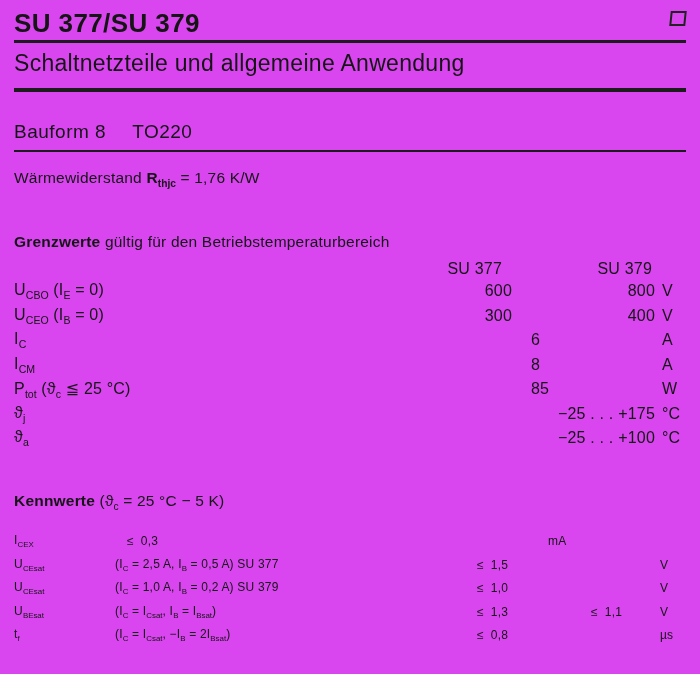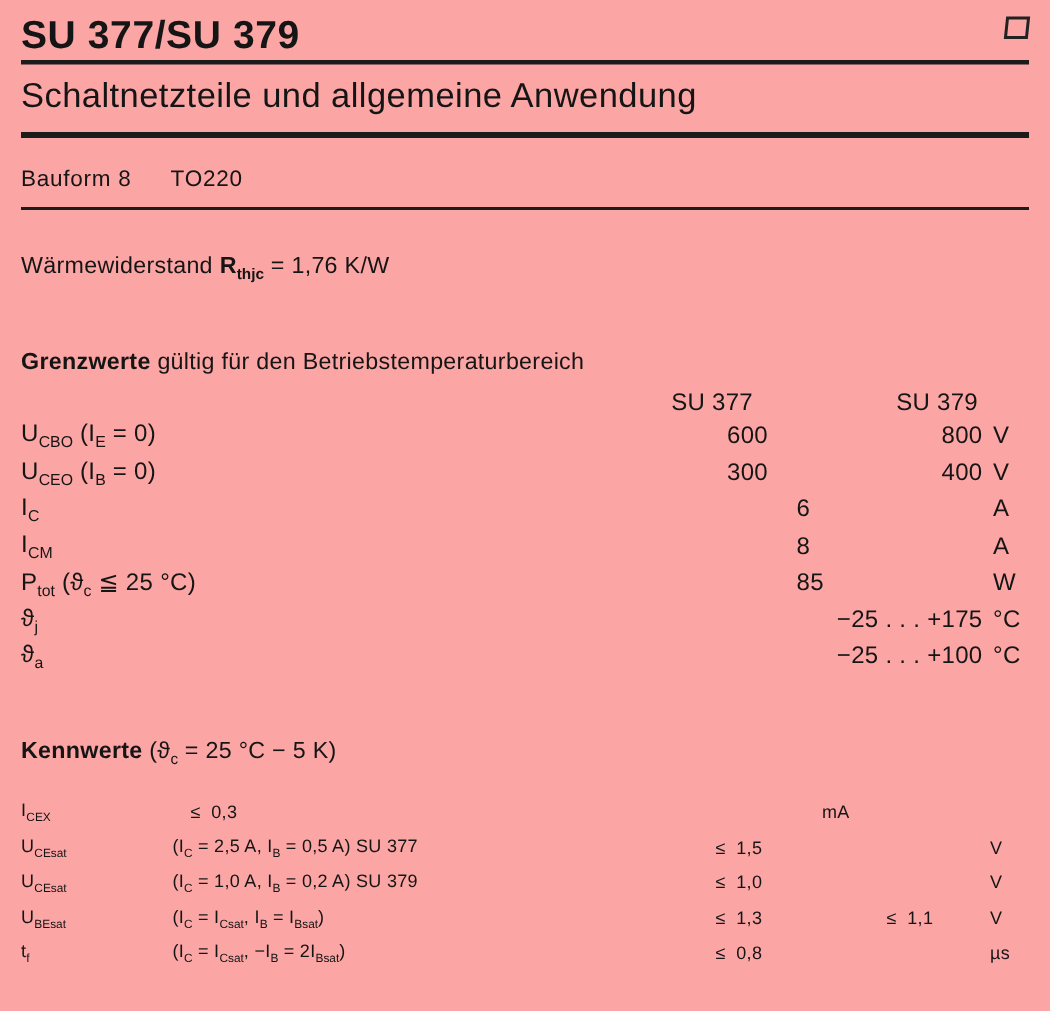--- a/index.html
+++ b/index.html
@@ -1,30 +1,30 @@
 <!DOCTYPE html>
 <html><head>
 <meta charset="utf-8">
 <style>
   *{box-sizing:border-box;margin:0;padding:0}
   body{background:#b9b7b2;font-family:"Liberation Sans",sans-serif;color:#151515}
-  .page{width:700px;height:674px;background:#fca5a5;padding:8px 14px 0 14px;overflow:hidden;position:relative;letter-spacing:.2px}
+  .page{width:700px;height:674px;background:#d946ef;padding:8px 14px 0 14px;overflow:hidden;position:relative;letter-spacing:.2px}
   .b{font-weight:bold}
   sub{font-size:.66em;letter-spacing:0}
   .title-row{display:flex;justify-content:space-between;align-items:flex-start;height:32px}
   .page-title{font-size:26px;font-weight:bold;letter-spacing:.4px;line-height:30px}
   .corner-box{width:16px;height:15px;border:2px solid #222;margin-top:3px;transform:skewX(-6deg)}
   .rule{background:#1c1c1c;width:672px}
   .rule-1{height:3px}
   .subtitle{margin-top:5px;font-size:23px;line-height:31px;letter-spacing:.3px}
   .rule-2{height:4px;margin-top:9px}
-  .bauform{margin-top:18px;font-size:15px;line-height:19px;letter-spacing:.5px}
+  .bauform{margin-top:30px;font-size:19px;line-height:19px;letter-spacing:.5px}
   .bauform .bau-val{margin-left:26px}
   .rule-3{height:2px;margin-top:9px}
-  .thermal{margin-top:28px;font-size:15.5px;line-height:20px}
+  .thermal{margin-top:16px;font-size:15.5px;line-height:20px}
   .sec-heading{margin-top:38px;font-size:15.5px;line-height:19px}
   .k-heading{margin-top:40px}
   
   .row-g{display:grid;grid-template-columns:426px 72px 143px 31px;align-items:center;height:24.5px;font-size:16px}
   .g-header{margin-top:8px;height:20px}
   .row-g .colA{text-align:right;white-space:pre}
   .row-g .colB{text-align:right;white-space:pre}
   .row-g .colB.mid{text-align:left;padding-left:19px}
   .row-g .unit{padding-left:7px}
   .g-header .colA{padding-right:10px}

